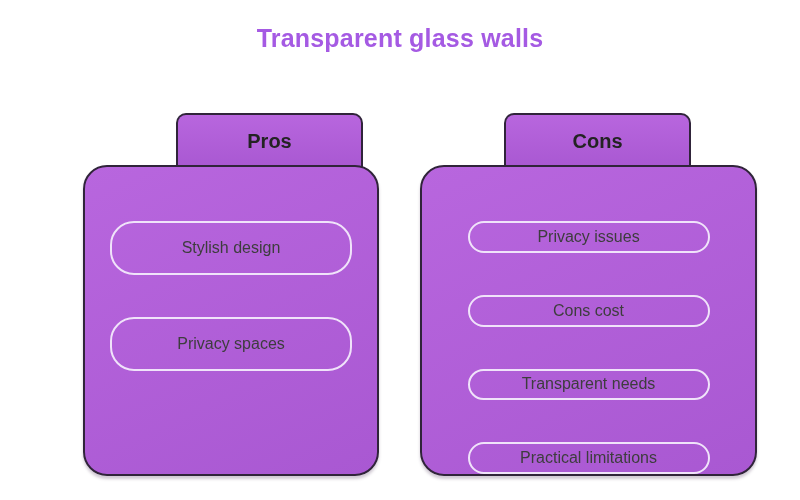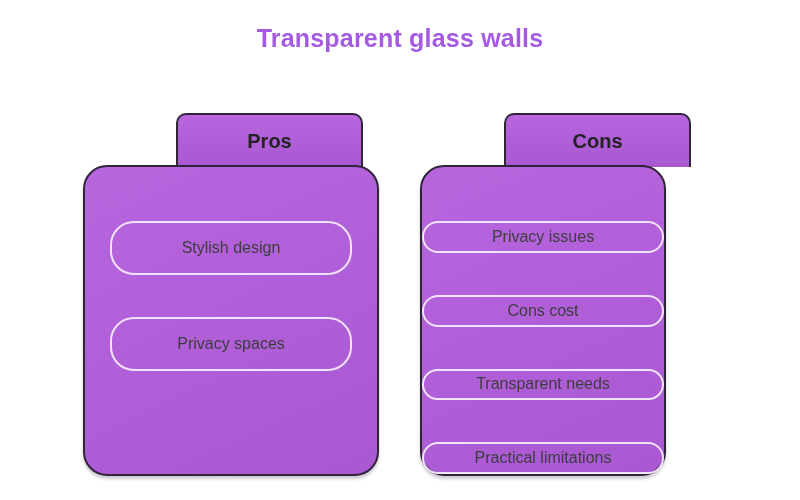--- a/index.html
+++ b/index.html
@@ -50,21 +50,21 @@
     border-radius:24px;
     box-sizing:border-box;
     box-shadow:0 3px 3px rgba(70,45,85,0.25);
     display:flex;flex-direction:column;align-items:center;
     padding-top:26px;gap:14px;
     z-index:2;
   }
   .pros-tab{left:138px;margin-left:38px;}
   .pros-body{left:83px;}
   .cons-tab{left:475px;margin-left:29px;}
-  .cons-body{left:420px;width:246px;}
+  .cons-body{left:420px;width:337px;}
 
   .item{
     width:242px;height:54px;
     box-sizing:border-box;
     border:2px solid var(--item-border);
     border-radius:24px;
     display:flex;align-items:center;justify-content:center;
     font-size:16px;color:var(--item-text);
     background:transparent;
     margin-top:28px;

